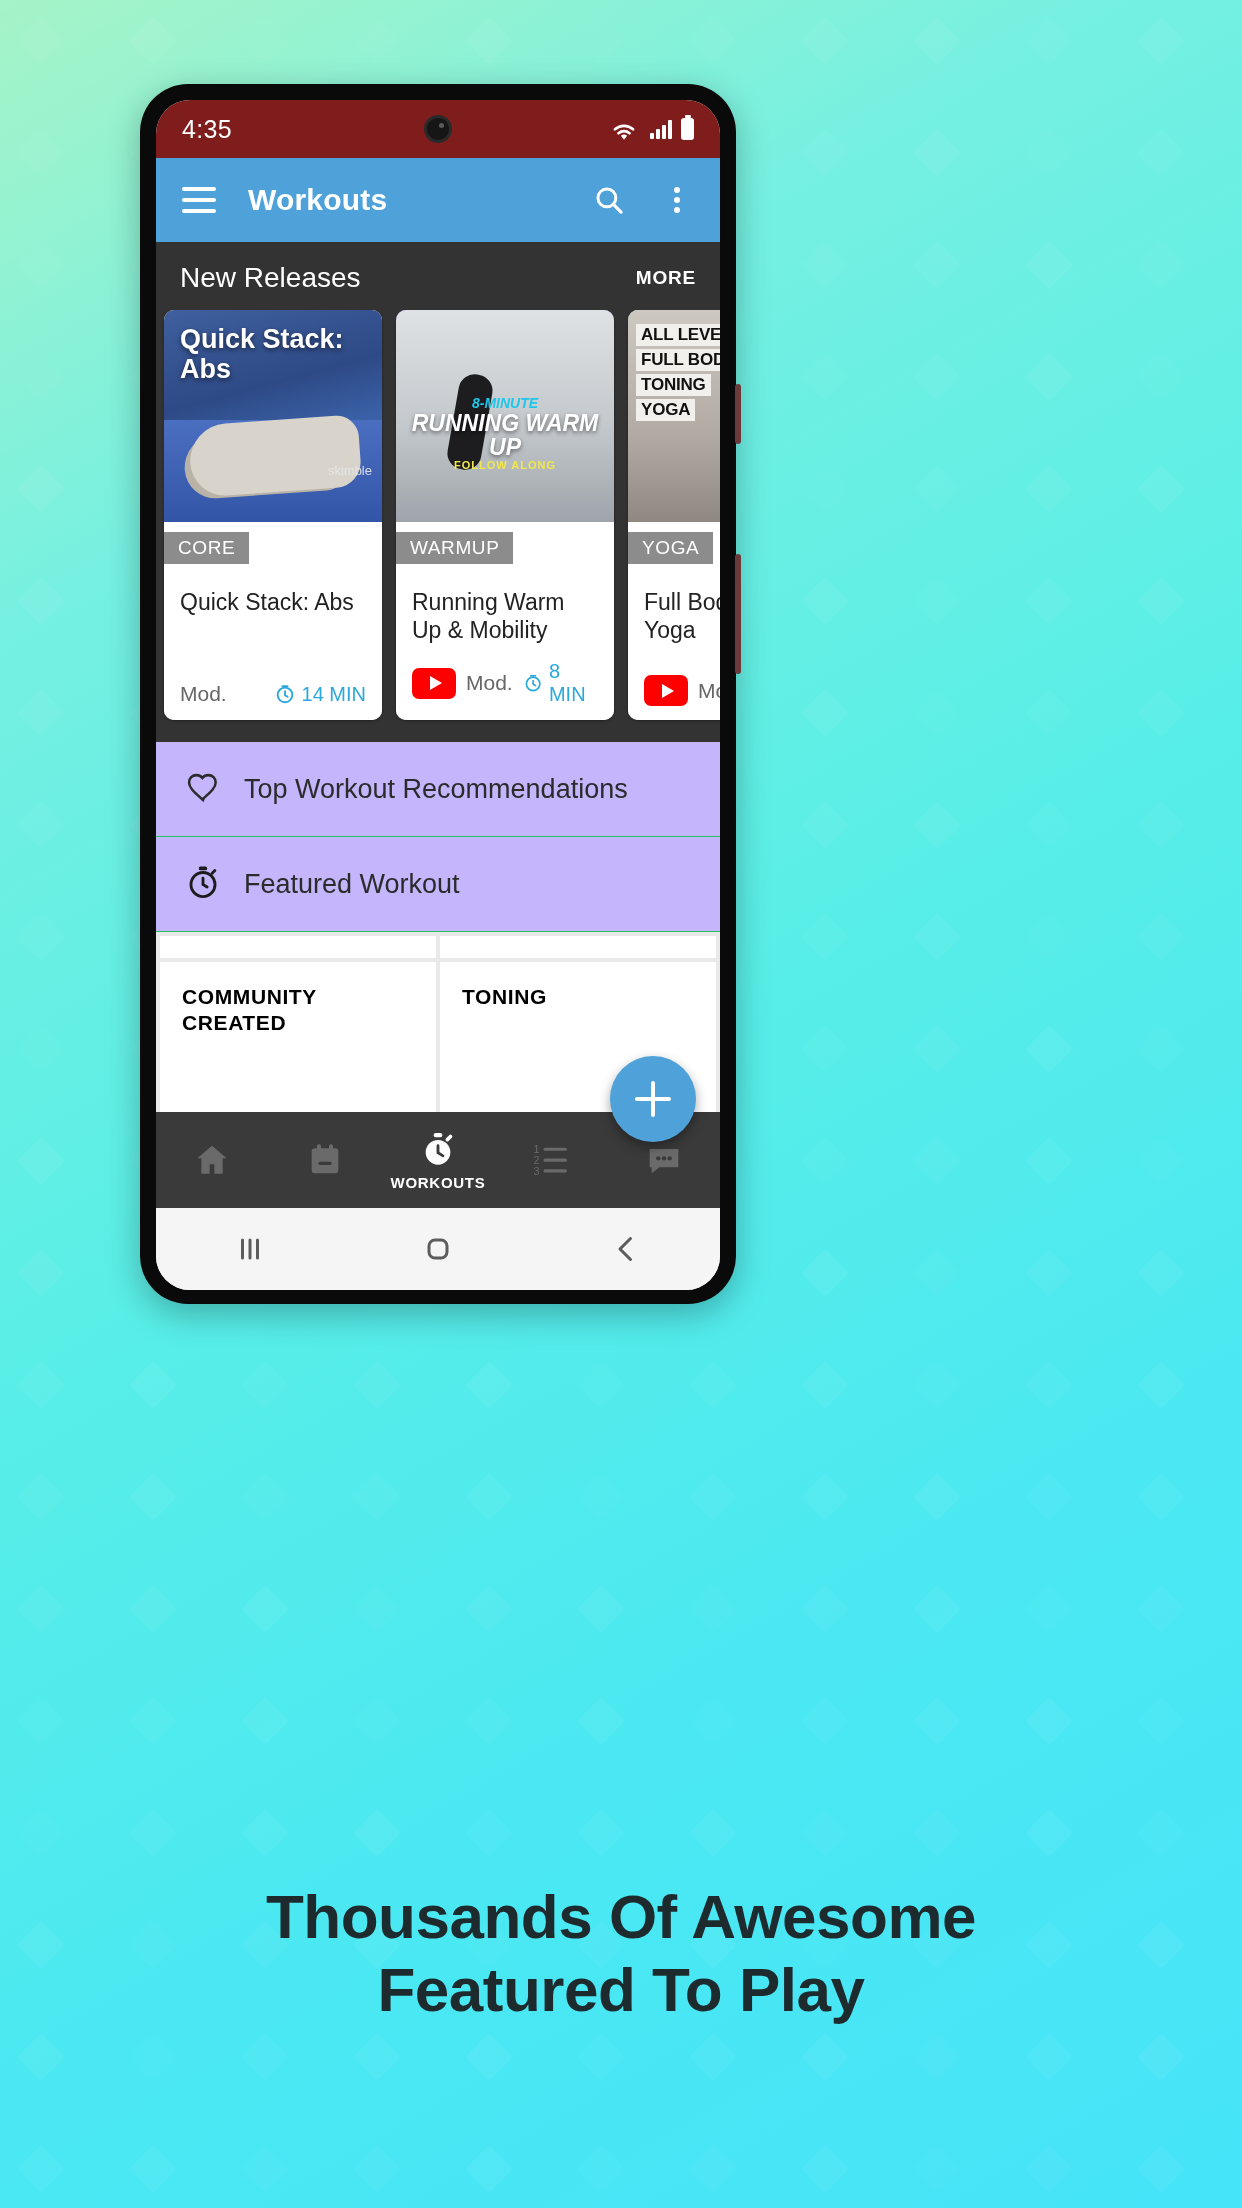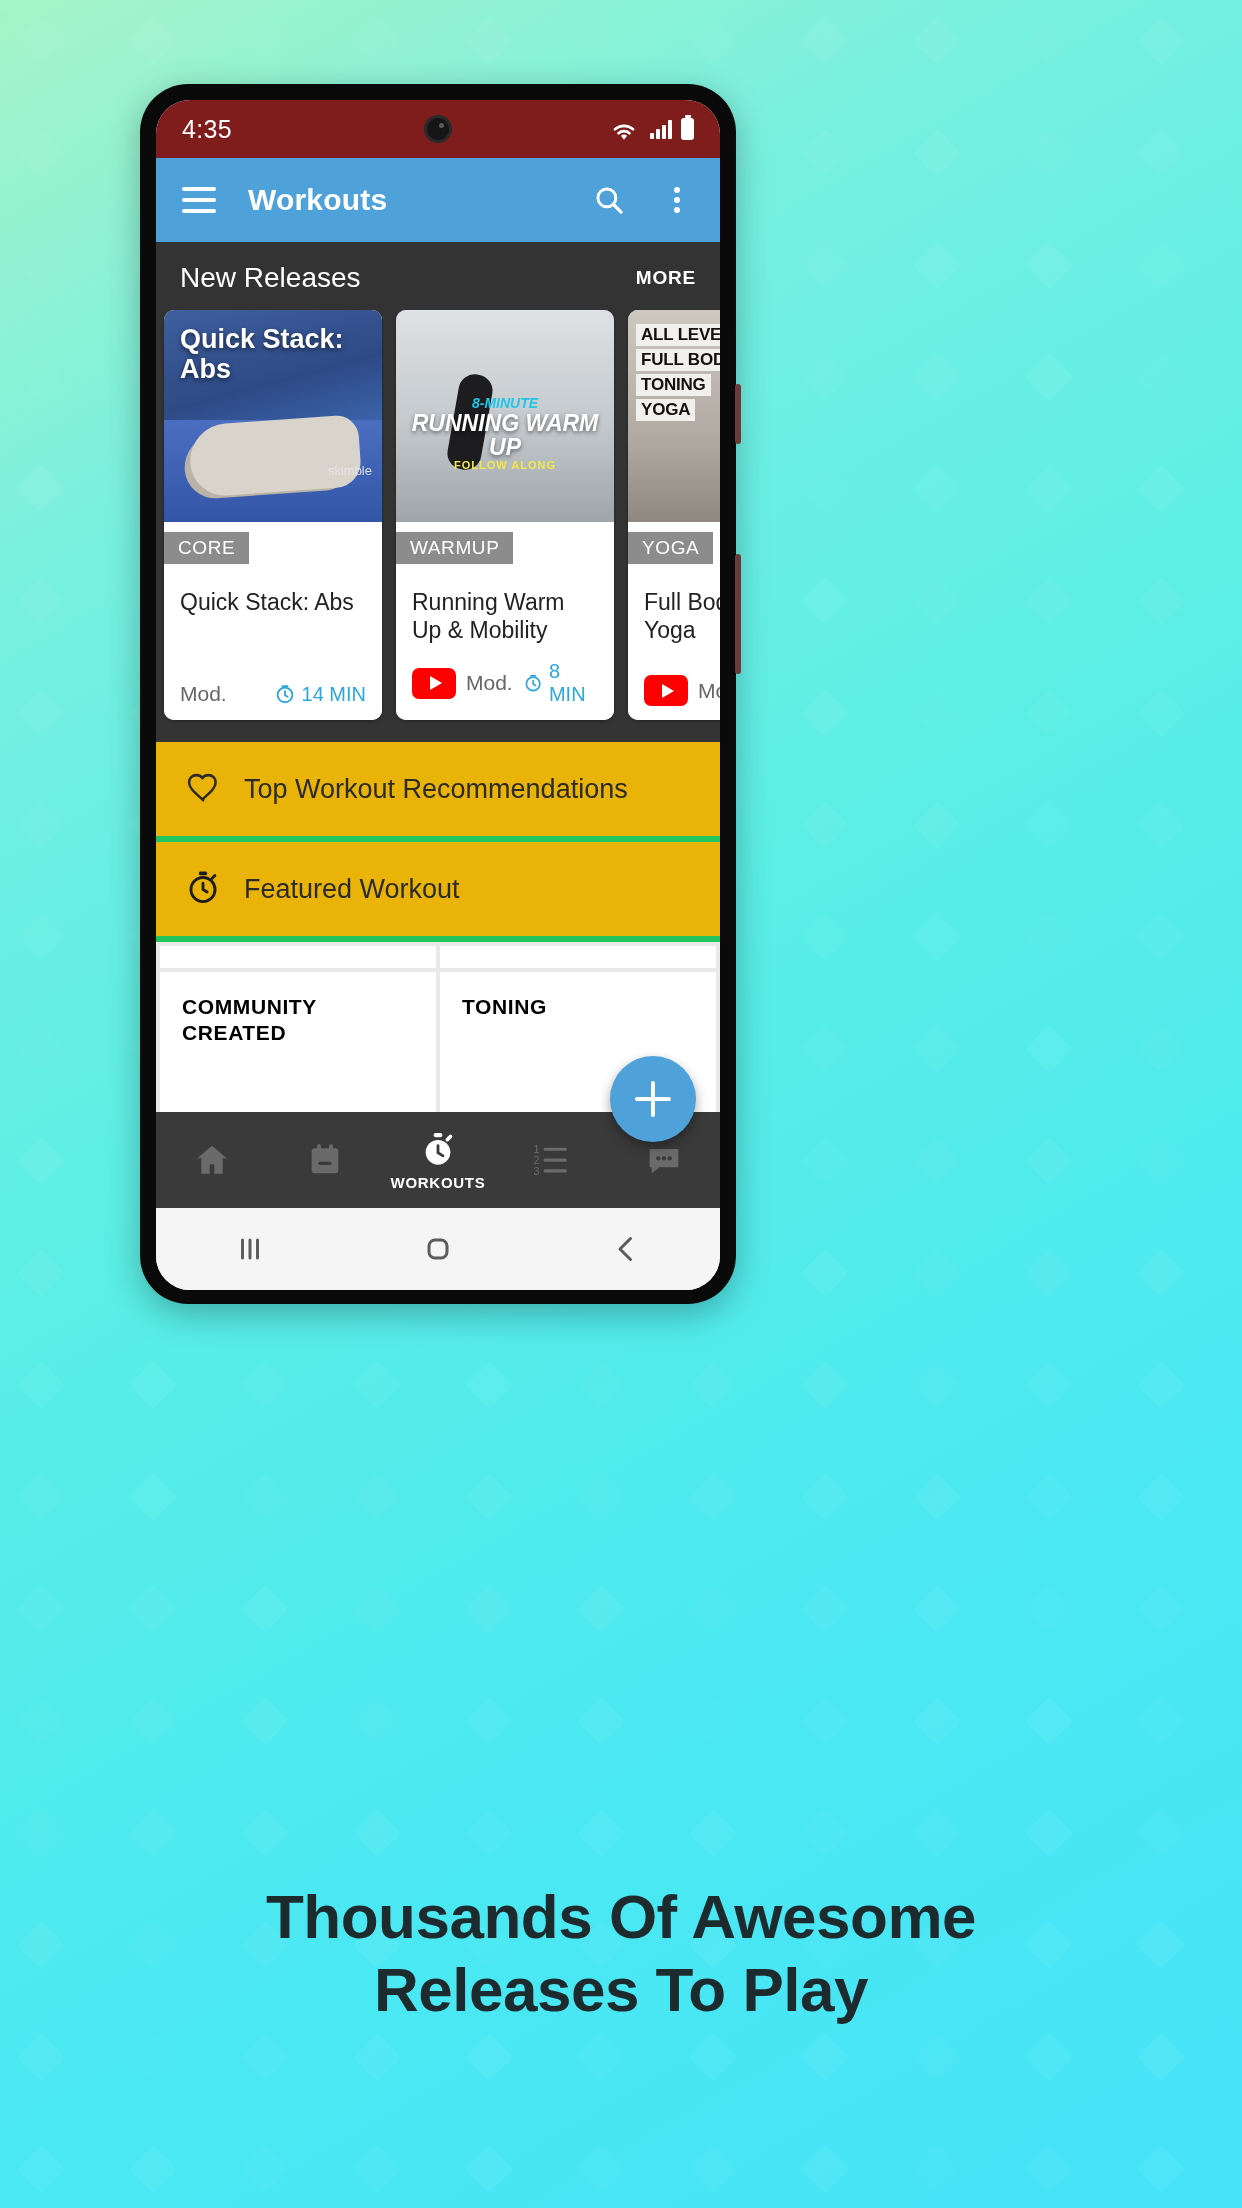--- a/index.html
+++ b/index.html
@@ -224,22 +224,22 @@
     content:""; width:0;height:0;border-left:12px solid #fff;
     border-top:7px solid transparent;border-bottom:7px solid transparent;
     margin-left:3px;
   }
   .diff { font-size: 21px; color:#666; }
   .dur { margin-left:auto; display:flex; align-items:center; gap:6px; color:#2aa8dd; font-size:20px;}
   .dur svg { width:22px;height:22px; display:block;}
 
   
   .listrow {
-    background:#eab308; display:flex; align-items:center; gap: 22px;
-    padding: 26px 28px; border-bottom: 6px solid #22c55e;
+    background:#c4b5fd; display:flex; align-items:center; gap: 22px;
+    padding: 26px 28px; border-bottom: 1px solid #22c55e;
     flex: 0 0 auto;
   }
   .listrow-label { font-size: 27px; color:#2b2b2b; }
 
   
   #featured-grid {
     background:#e9e9e9; display:grid;
     grid-template-columns: 1fr 1fr; gap: 4px;
     padding: 4px 4px 0 4px;
     flex: 1 1 auto; overflow:hidden;
@@ -764,14 +764,14 @@
           <path d="M15 5L8 12l7 7" stroke="#5c5c5c" stroke-width="2" fill="none" stroke-linecap="round" stroke-linejoin="round"></path>
         </svg>
       </div>
     </div>
 
   </div>
 </div>
 
 <div id="headline">
   <div>Thousands Of Awesome</div>
-  <div>Releases To Play</div>
+  <div>Featured To Play</div>
 </div>
 
 </body></html>

